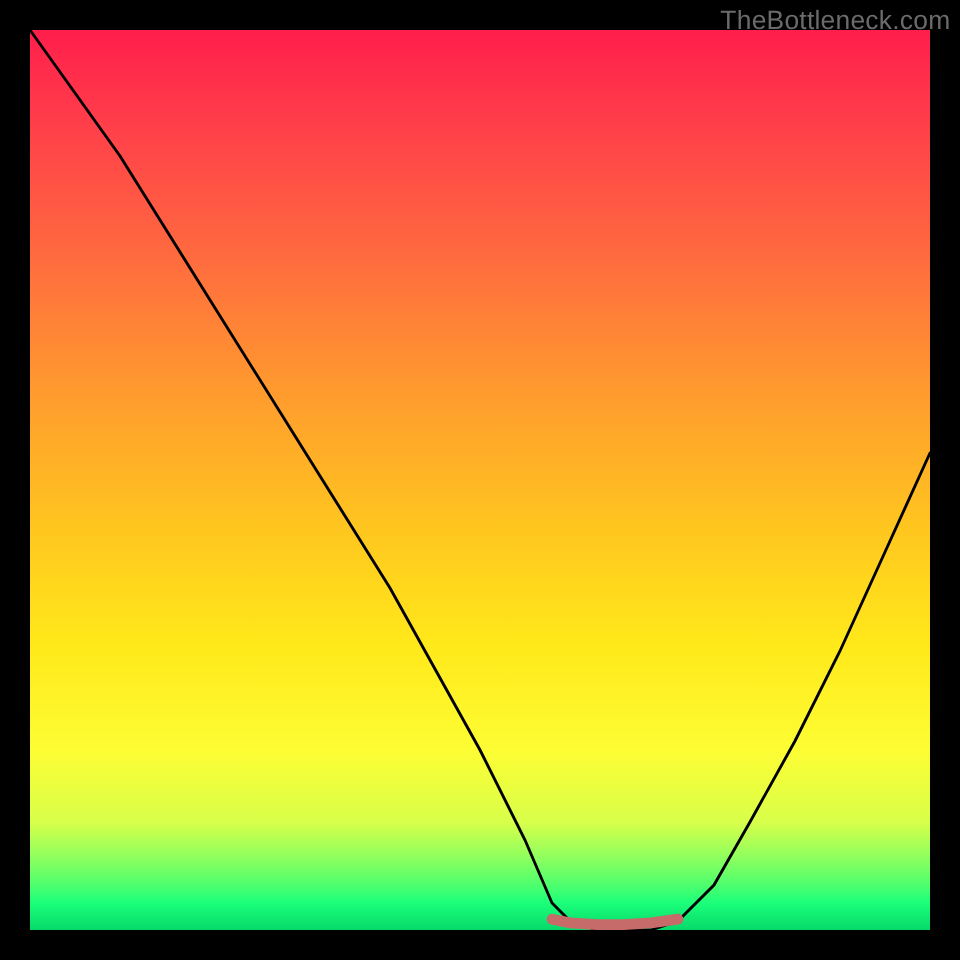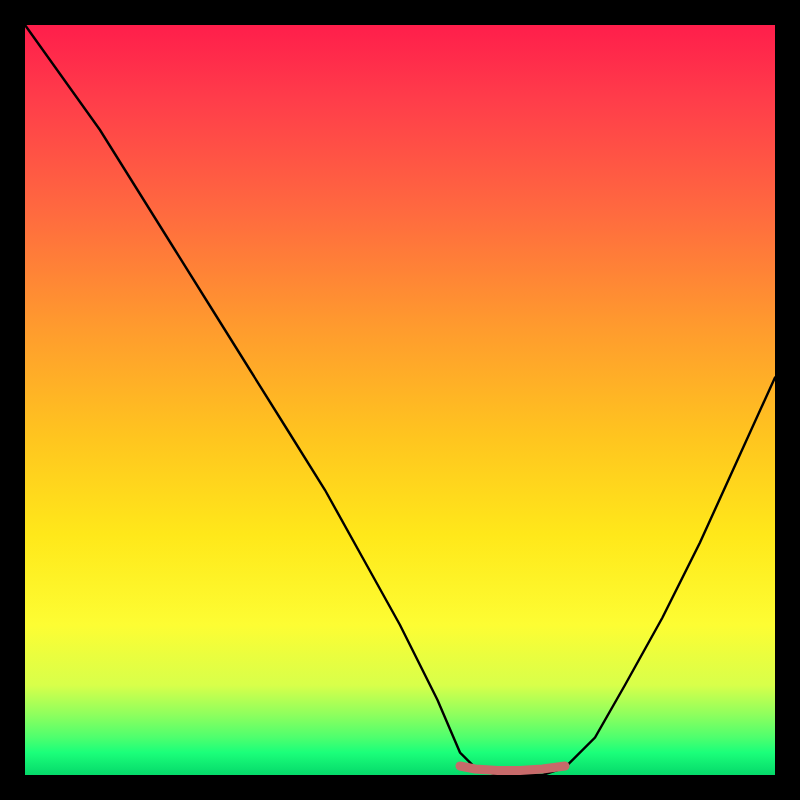--- a/index.html
+++ b/index.html
@@ -63,13 +63,14 @@
 </head>
 <body>
 
 <div class="frame">
   <div class="plot-area">
     <svg class="curve" viewBox="0 0 750 750" preserveAspectRatio="none">
       <path id="main-curve" fill="none" stroke="#000000" stroke-width="2.4" stroke-linecap="round" d="M0.0 0.0 L37.5 52.5 L75.0 105.0 L112.5 165.0 L150.0 225.0 L187.5 285.0 L225.0 345.0 L262.5 405.0 L300.0 465.0 L337.5 532.5 L375.0 600.0 L412.5 675.0 L435.0 727.5 L450.0 742.5 L472.5 750.0 L495.0 750.0 L517.5 750.0 L540.0 742.5 L570.0 712.5 L600.0 660.0 L637.5 592.5 L675.0 517.5 L712.5 435.0 L750.0 352.5"></path>
       <path id="band-marker" fill="none" stroke="#c76a6a" stroke-width="9" stroke-linecap="round" d="M435.0 741.0 L450.0 744.0 L472.5 745.5 L495.0 745.5 L517.5 744.0 L540.0 741.0"></path>
     </svg>
   </div>
+  <div class="watermark">TheBottleneck.com</div>
 </div>
 
 </body></html>

